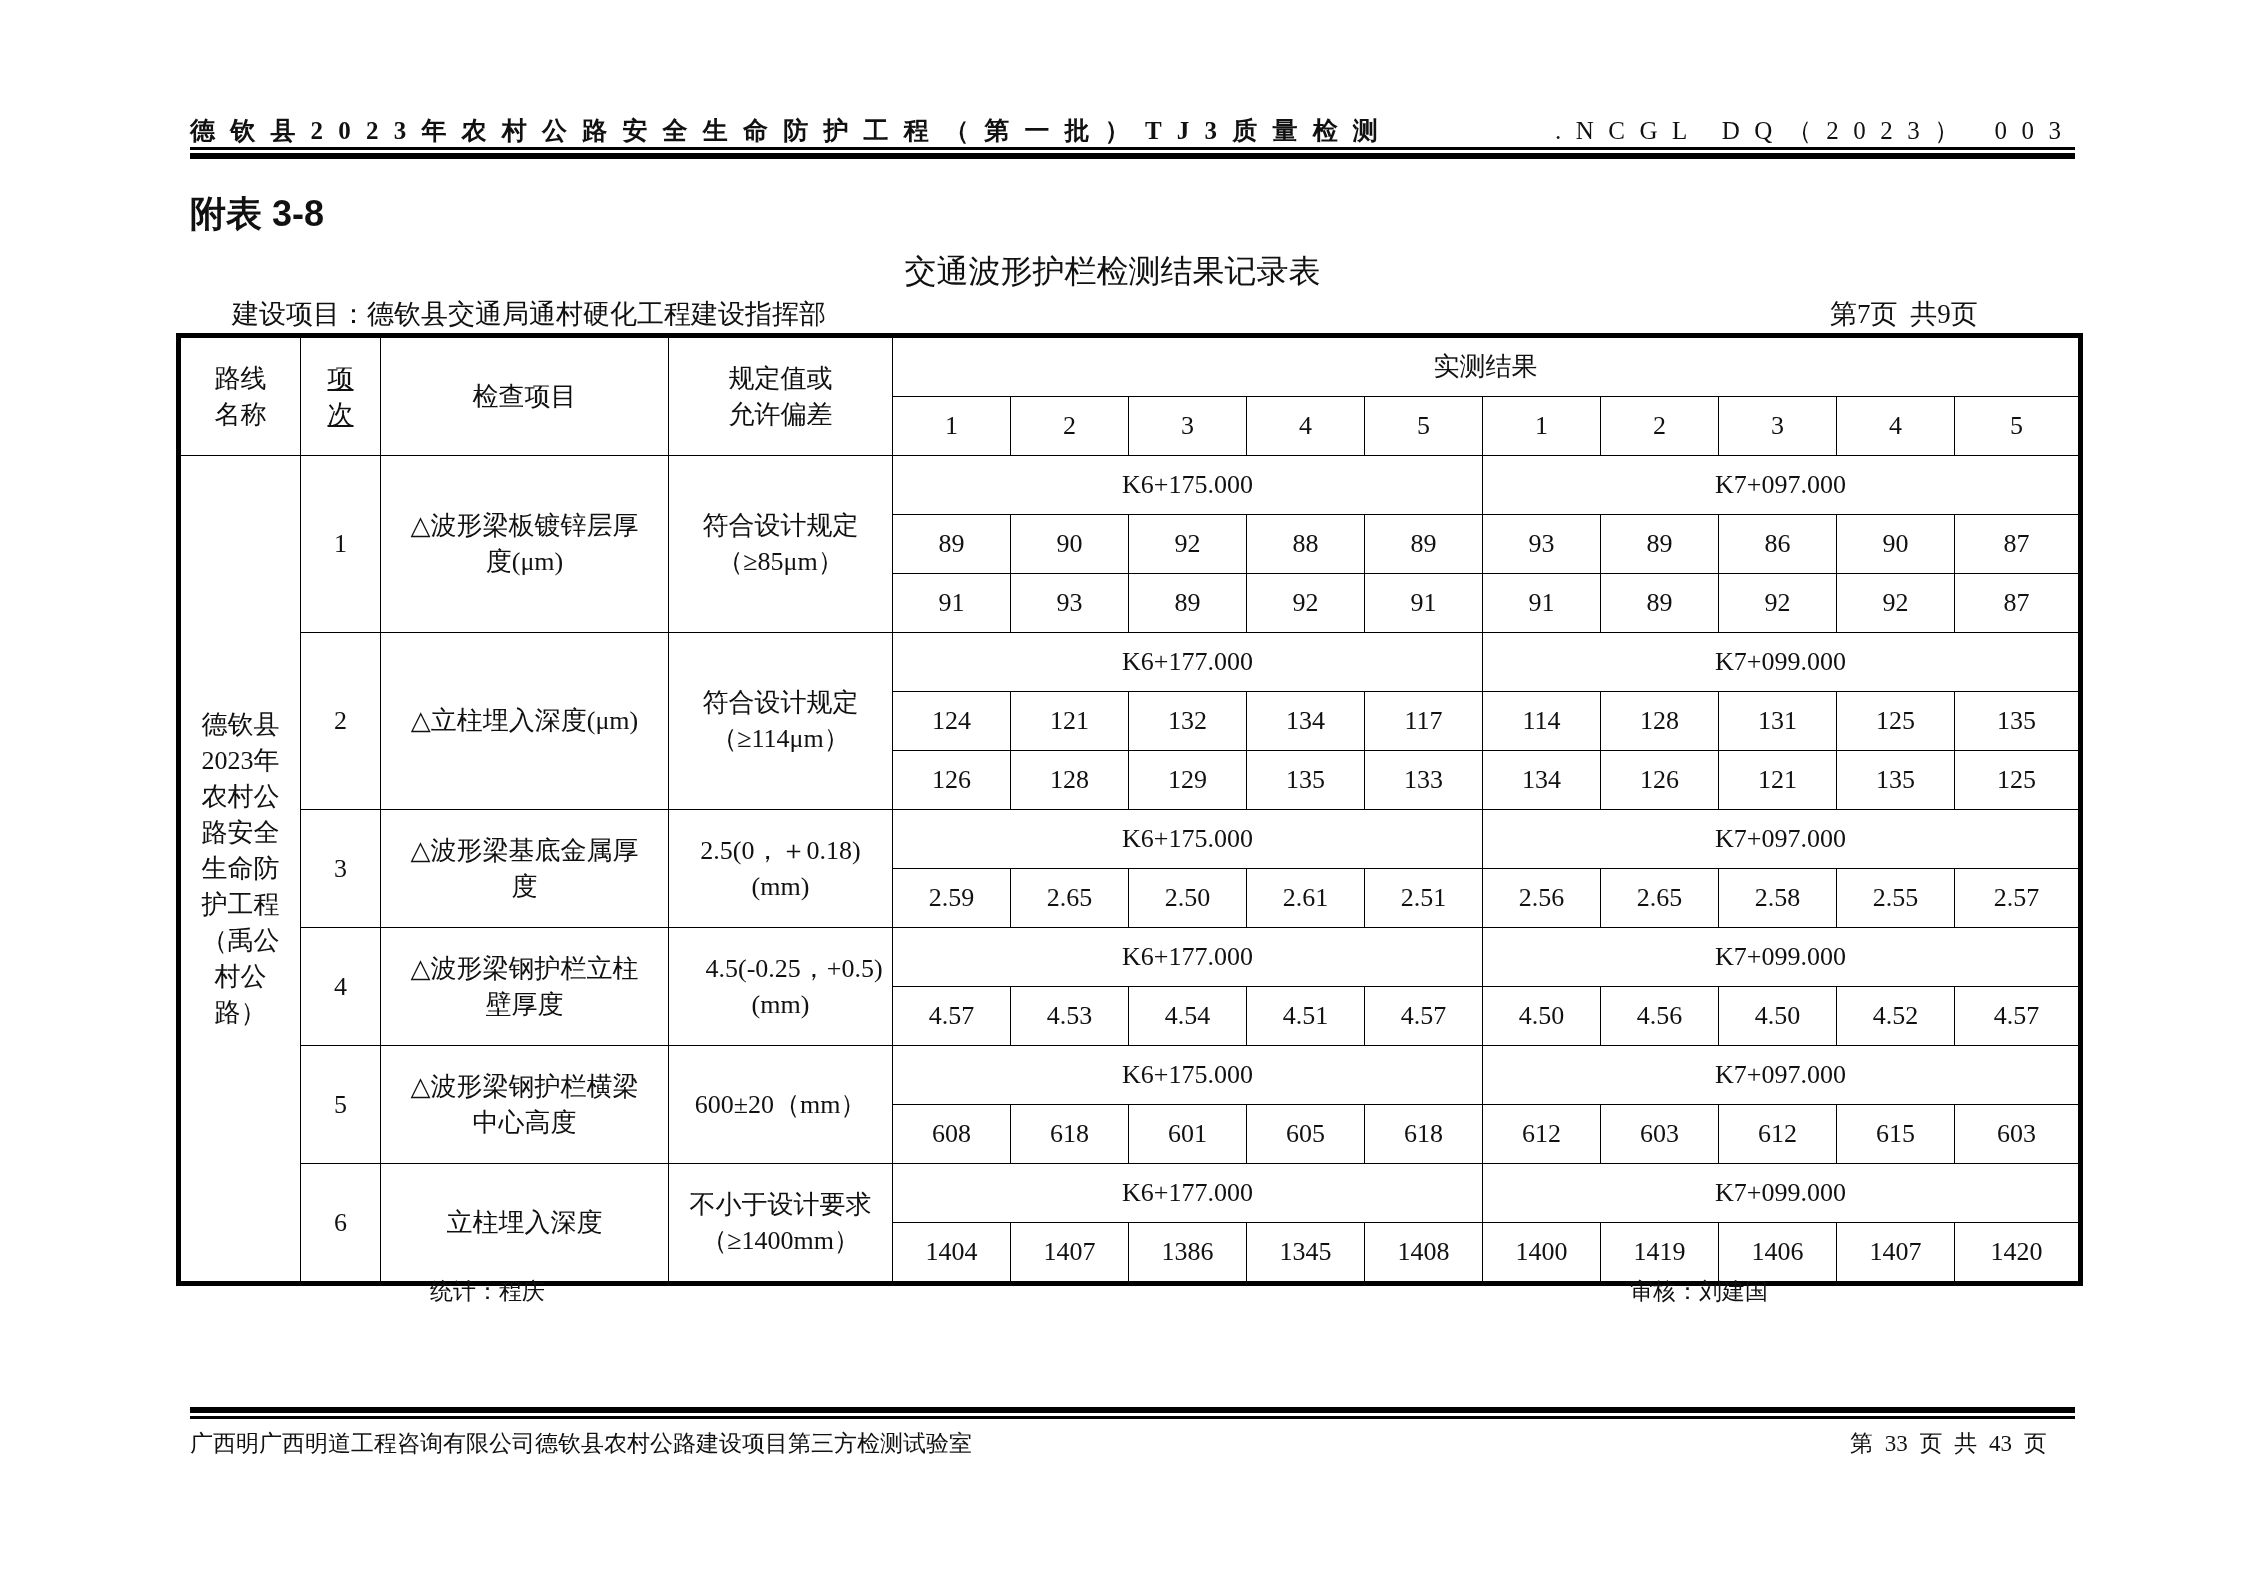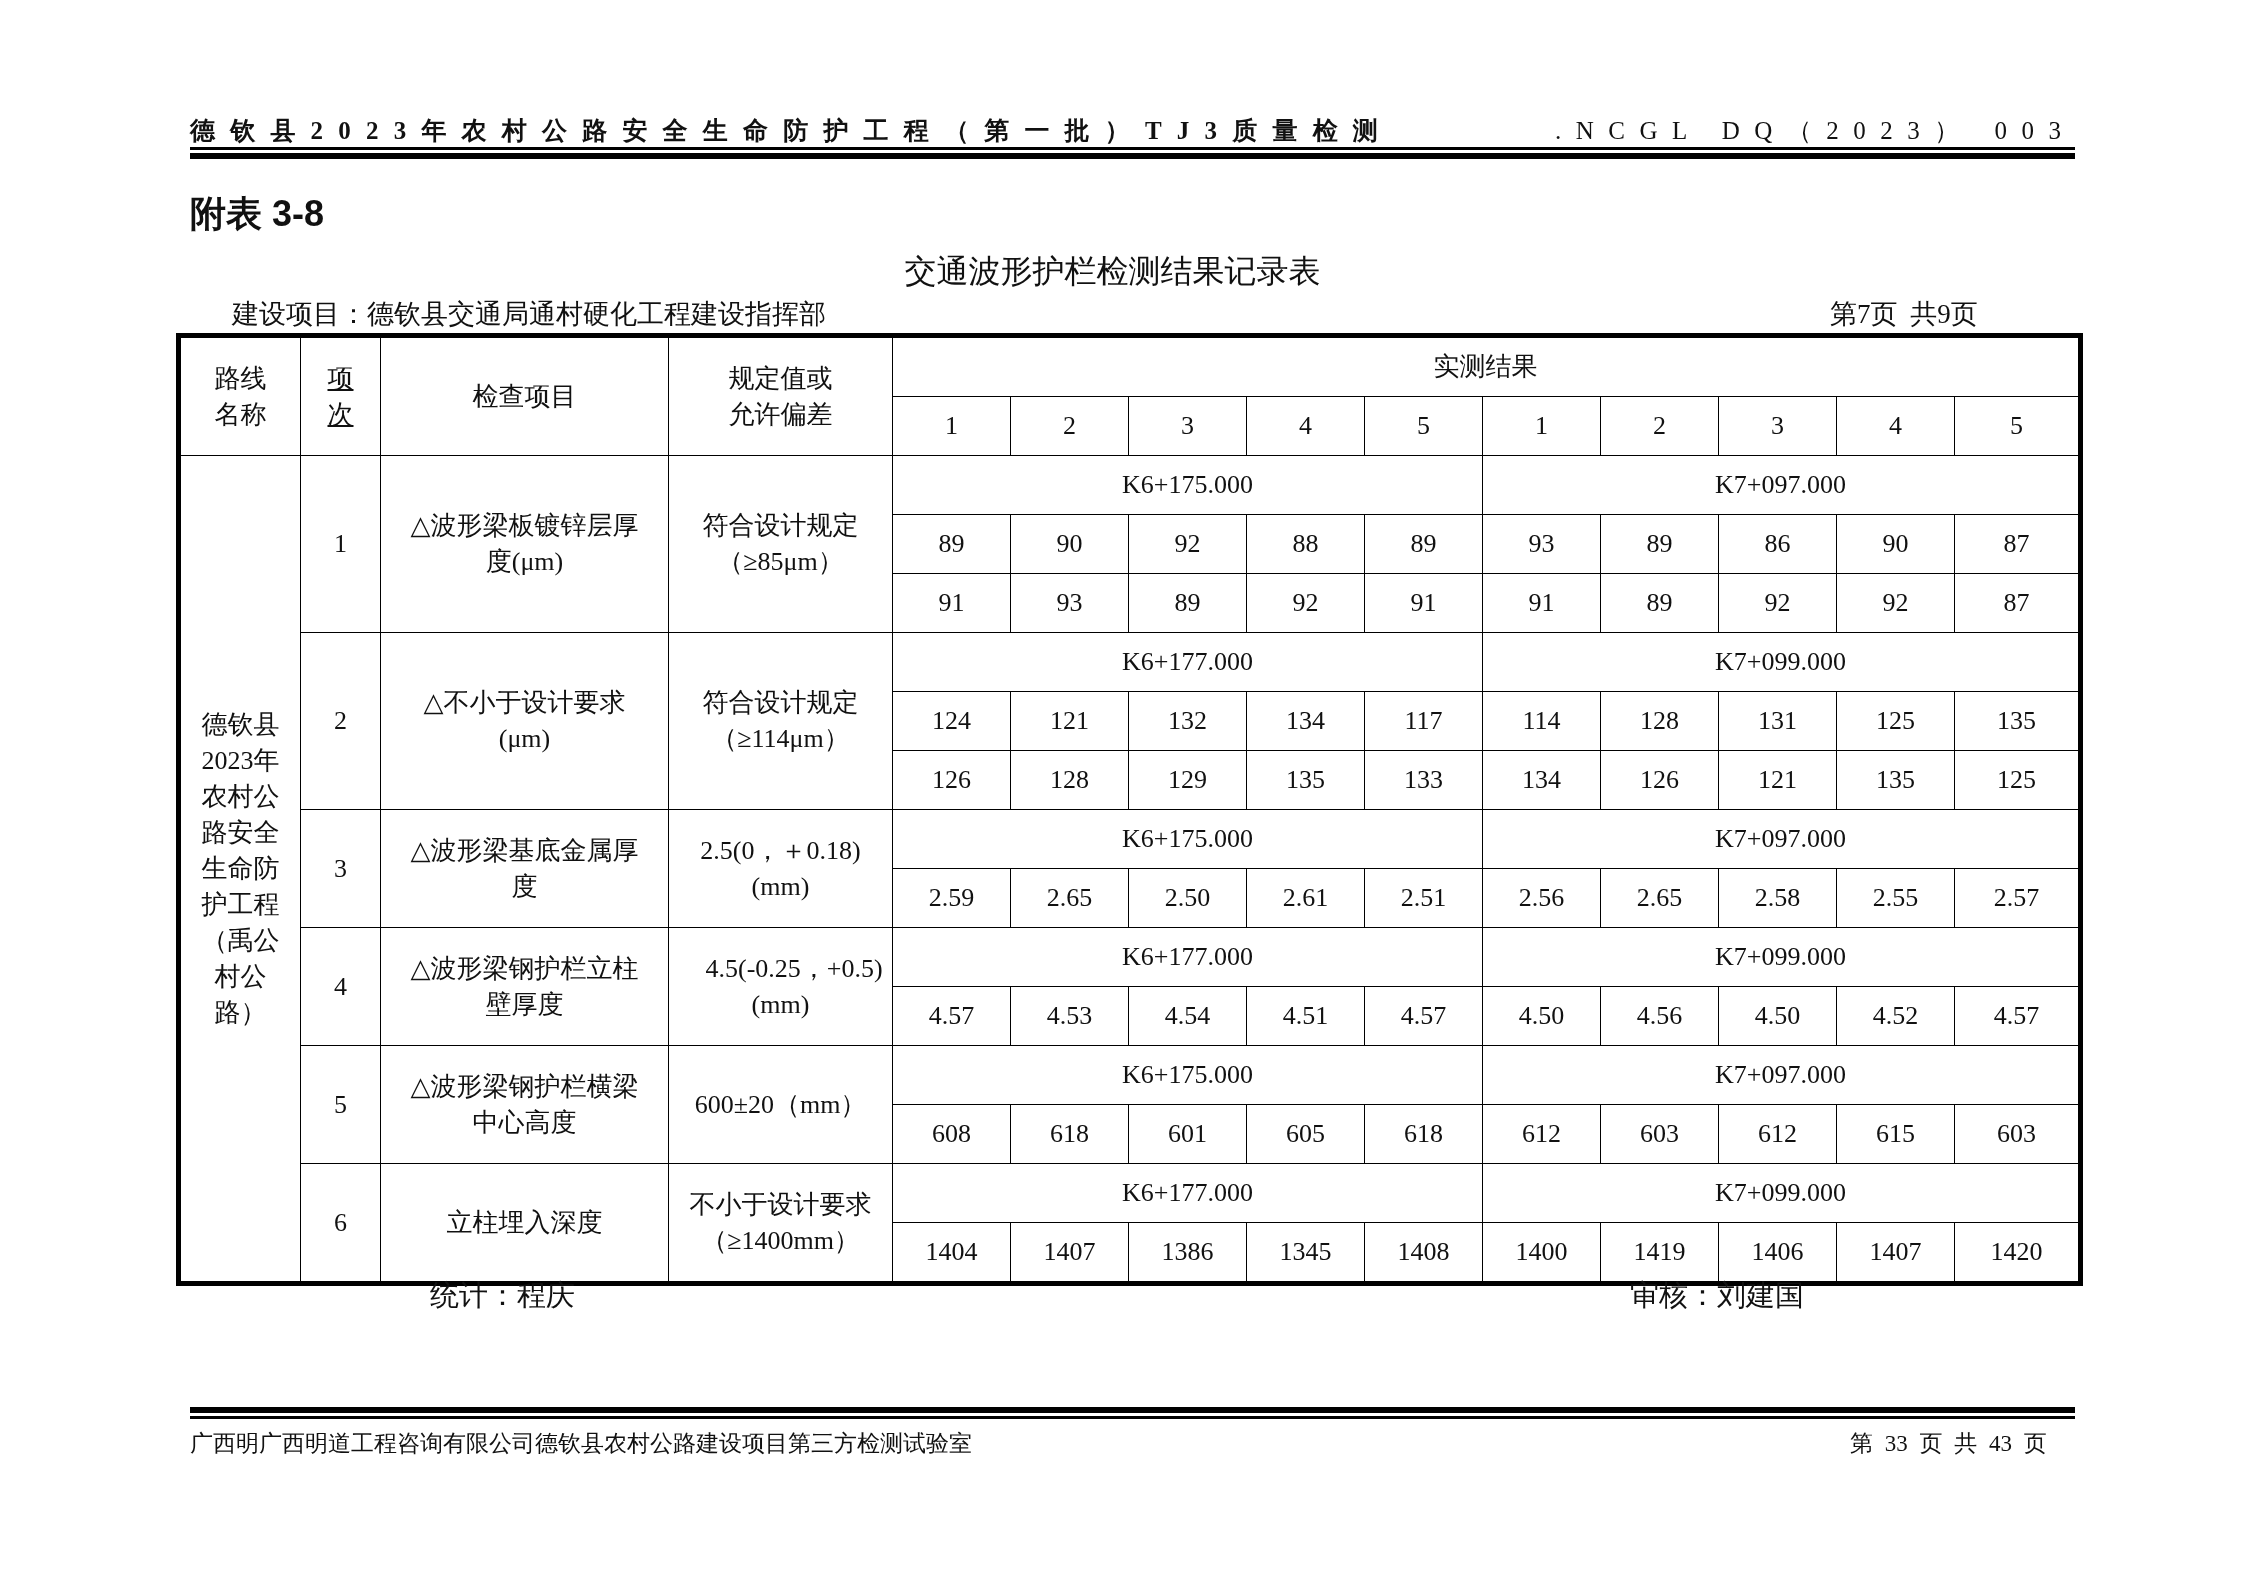--- a/index.html
+++ b/index.html
@@ -13,21 +13,21 @@
   .appendix { left:190px; top:190px; font-size:36px; font-weight:bold; font-family:"Liberation Sans","DejaVu Sans",sans-serif; }
   .doc-title { left:0; width:2245px; top:250px; text-align:center; font-size:32px; padding-left:0; }
   .doc-title span { position:relative; left:-10px; }
   .project { left:232px; top:296px; font-size:27px; }
   .pageinfo { left:1830px; top:296px; font-size:27px; word-spacing:6px; }
   table.grid { position:absolute; left:176px; top:333px; border-collapse:collapse;
                border:5px solid #000; table-layout:fixed; }
   table.grid td { border:1.6px solid #000; text-align:center; vertical-align:middle;
                   font-size:26px; padding:0; line-height:36px; }
   table.grid tr.h60 td { height:58px; }
-  .sig { font-family:"DejaVu Sans","Liberation Sans",sans-serif; font-size:29px; top:1276px;text-align:center; }
+  .sig { font-family:"DejaVu Sans","Liberation Sans",sans-serif; font-size:23px; top:1276px;text-align:center; }
   .footer-left { left:190px; top:1428px; font-size:23px; }
   .footer-right { left:1850px; top:1428px; font-size:23px; word-spacing:6px;text-align:center; }
   .route-cell { line-height:36px !important; }
 </style>
 </head>
 <body>
 
 <div class="abs hdr-left">德钦县2023年农村公路安全生命防护工程（第一批）TJ3质量检测</div>
 <div class="abs hdr-right">.NCGL DQ（2023） 003</div>
 <div class="rule-thin" style="top:147px;"></div>
@@ -117,21 +117,21 @@
     <td>91</td>
     <td>89</td>
     <td>92</td>
     <td>92</td>
     <td>87</td>
   </tr>
 
   <tr class="h60">
     <td rowspan="3">2</td>
     <td rowspan="3">
-          <div style="width:250px;margin:0 auto;">△不小于设计要求(μm)</div>
+          <div style="width:250px;margin:0 auto;">△立柱埋入深度(μm)</div>
         </td>
     <td rowspan="3">
           <div style="width:170px;margin:0 auto;">符合设计规定（≥114μm）</div>
         </td>
     <td colspan="5">K6+177.000</td>
     <td colspan="5">K7+099.000</td>
   </tr>
   <tr class="h60">
     <td>124</td>
     <td>121</td>

